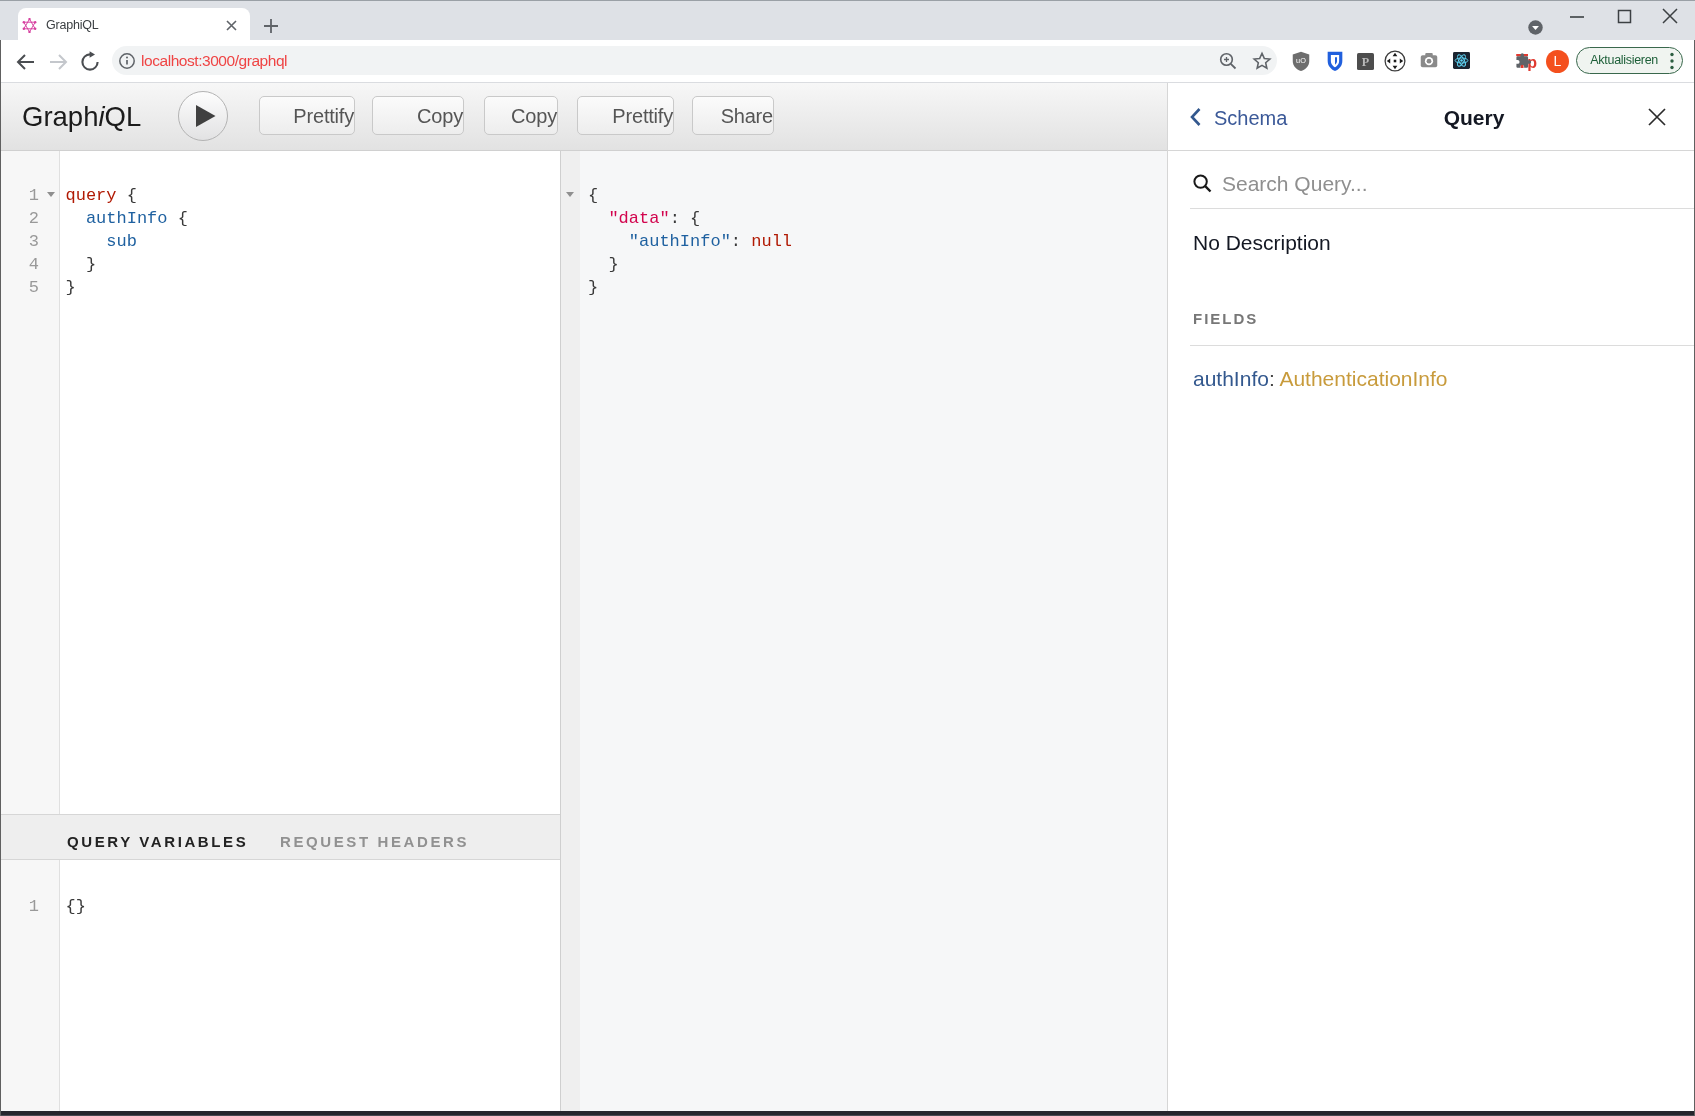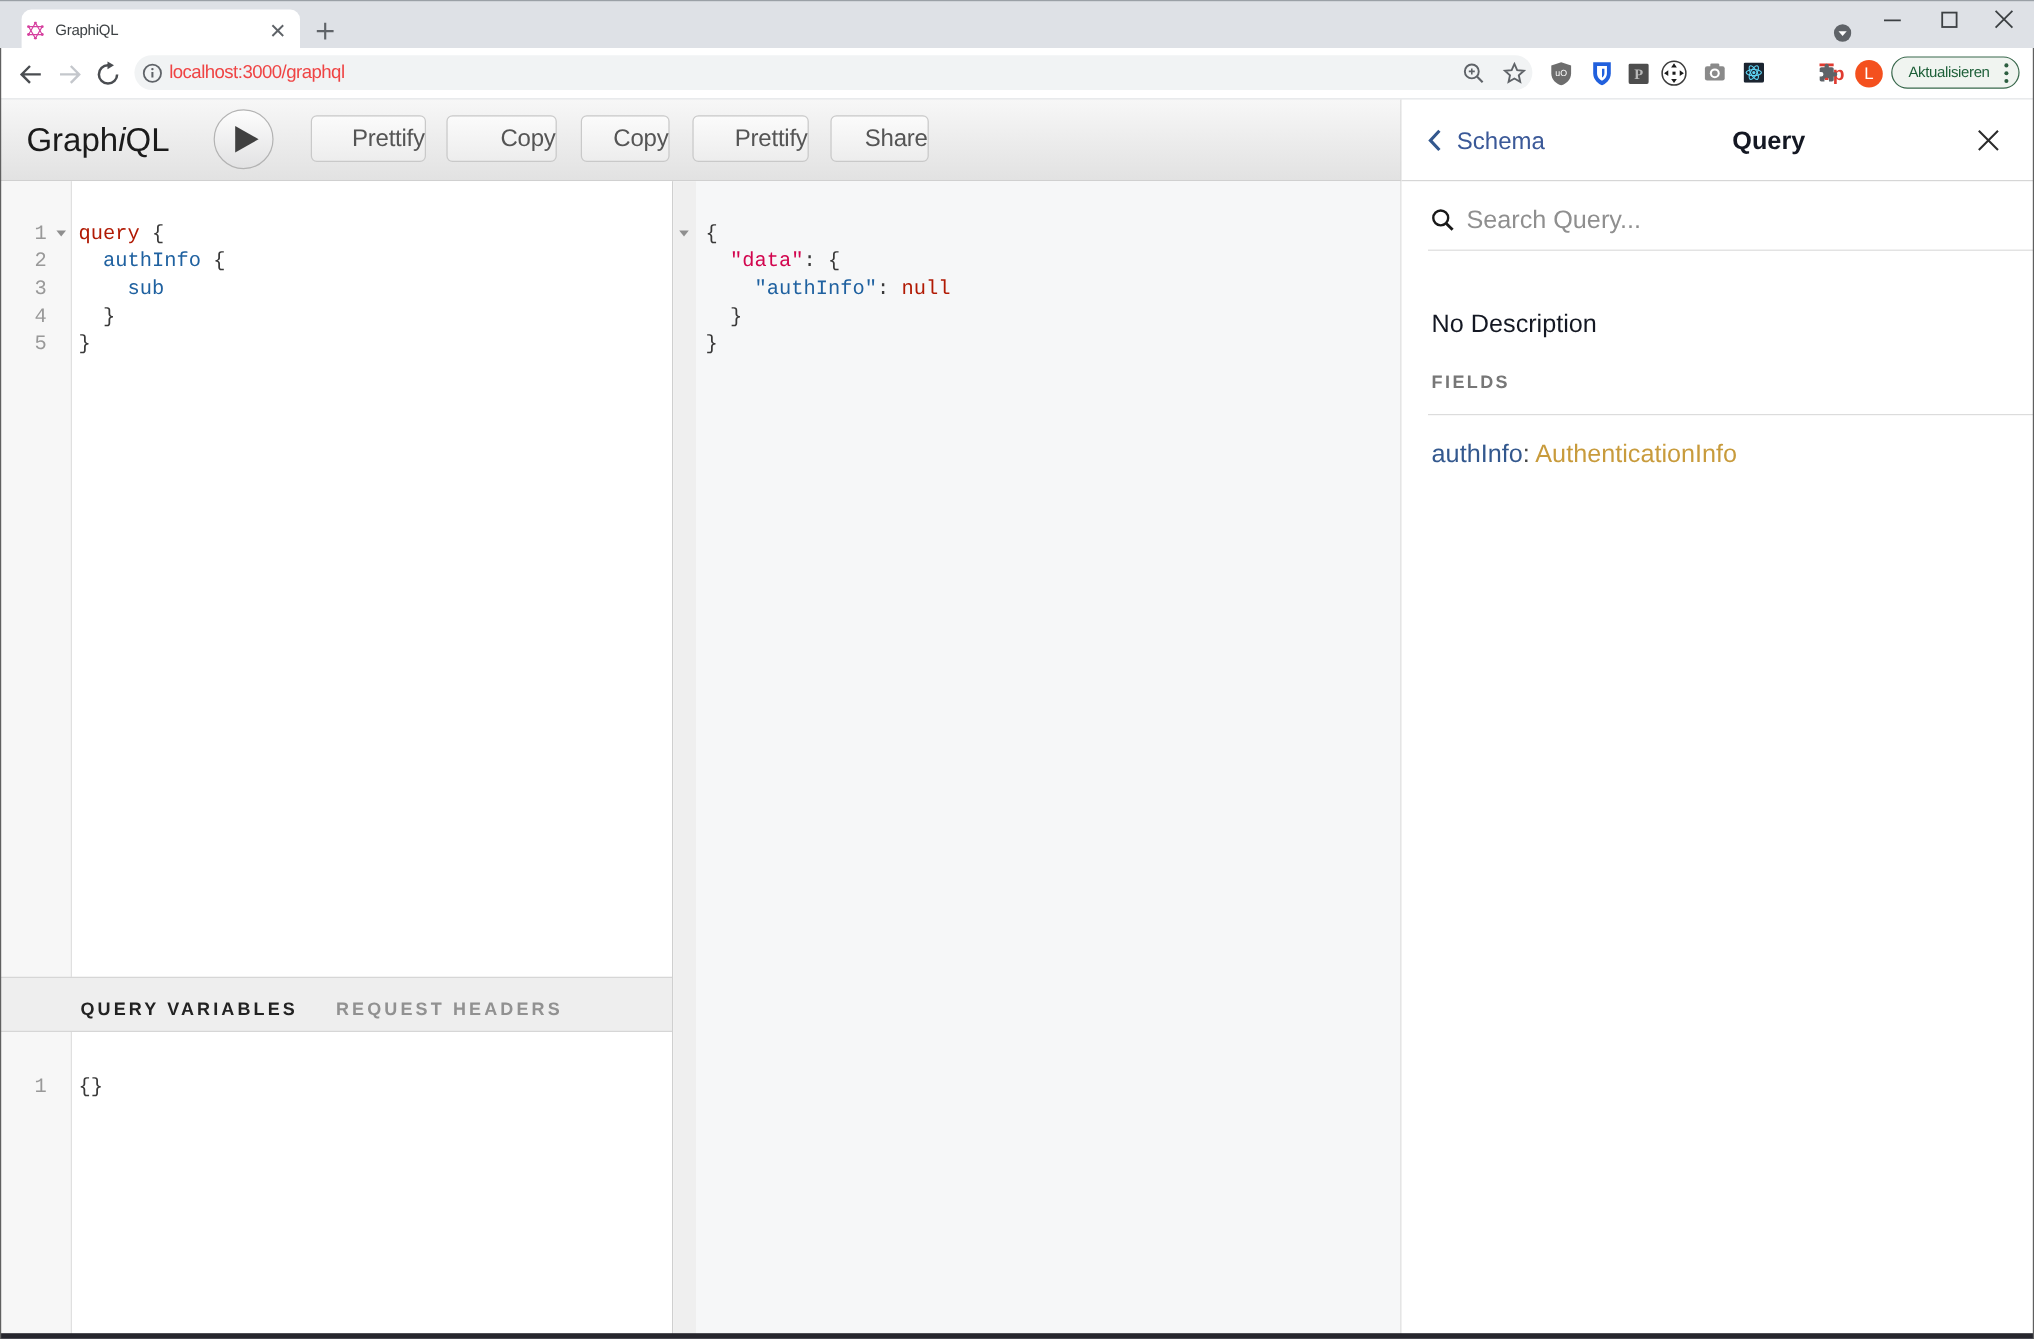--- a/index.html
+++ b/index.html
@@ -213,21 +213,21 @@
   </svg>
   <div class="abs" style="left:1168px;top:150px;width:527px;height:1px;background:#d6d6d6;"></div>
 
   <svg class="abs" style="left:1192px;top:173px;" width="21" height="21" viewBox="0 0 21 21">
     <circle cx="8.6" cy="8.6" r="6.2" fill="none" stroke="#191919" stroke-width="2"></circle>
     <path d="M13.2 13.2 L18.5 18.5" stroke="#191919" stroke-width="2.4"></path>
   </svg>
   <div class="abs" style="left:1222px;top:172px;font-size:21px;color:#8f8f8f;">Search Query...</div>
   <div class="abs" style="left:1190px;top:208px;width:505px;height:1px;background:#dcdcdc;"></div>
 
-  <div class="abs" style="left:1193px;top:231px;font-size:21px;color:#141823;margin-top:28px;">No Description</div>
+  <div class="abs" style="left:1193px;top:231px;font-size:21px;color:#141823;">No Description</div>
 
   <div class="abs" style="left:1193px;top:310px;font-size:15px;font-weight:bold;letter-spacing:2px;color:#777;">FIELDS</div>
   <div class="abs" style="left:1190px;top:345px;width:505px;height:1px;background:#dcdcdc;"></div>
   <div class="abs" style="left:1193px;top:367px;font-size:21px;"><span style="color:#33588e">authInfo</span><span style="color:#444">: </span><span style="color:#c89b3c">AuthenticationInfo</span></div>
 
   <div class="abs" style="left:0;top:1111px;width:1695px;height:4px;background:#26262d;"></div>
   <div class="abs" style="left:0;top:1115px;width:1695px;height:1px;background:#4a4a52;"></div>
 
   <div class="abs" style="left:0;top:40px;width:1px;height:1076px;background:#606060;"></div>
   <div class="abs" style="left:1694px;top:40px;width:1px;height:1076px;background:#606060;"></div>

